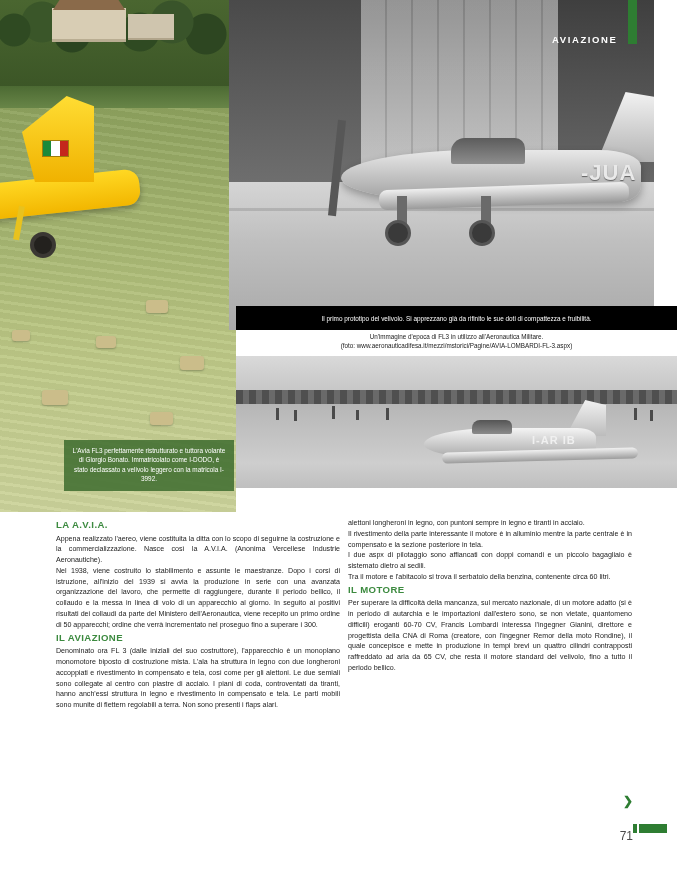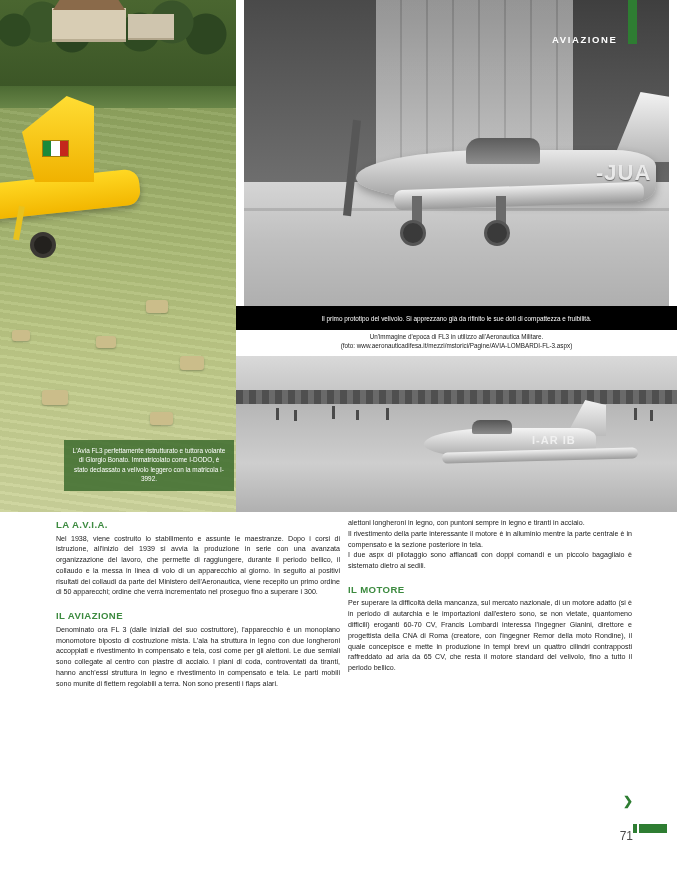--- a/index.html
+++ b/index.html
@@ -109,21 +109,21 @@
     color: #ffffff;
     font-size: 6.4px;
     line-height: 1.45;
     text-align: center;
     padding: 6px 8px 8px 8px;
   }
 
   
   .photo-topright {
     position: absolute;
-    left: 244px; top: 0;
+    left: 229px; top: 0;
     width: 425px;
     height: 330px;
     overflow: hidden;
     background: linear-gradient(180deg,#cfcfcf 0%, #bdbdbd 22%, #9d9d9d 40%, #b6b6b6 46%, #c7c7c7 60%, #adadad 100%);
     filter: grayscale(1);
     padding-left: 12px;
   }
   .tr-hangar {
     position:absolute; left:0; top:0; width:100%; height:182px;
     background:
@@ -191,21 +191,21 @@
     display:flex; align-items:center; justify-content:center;
     font-size:6.4px; text-align:center; padding:0 8px;
   }
   .caption-sub {
     position:absolute; left:236px; top:332px; width:441px;
     color:#1a1a1a; font-size:6.3px; line-height:1.45; text-align:center;
   }
 
   
   .photo-bottomright {
-    position:absolute; left:236px; top:356px; width:441px; height:156px;
+    position:absolute; left:236px; top:356px; width:441px; height:132px;
     overflow:hidden; filter: grayscale(1);
     background: linear-gradient(180deg,#cdcdcd 0%, #d7d7d7 26%, #8e8e8e 34%, #b8b8b8 48%, #c9c9c9 100%);
   }
   .br-sky { position:absolute; left:0; top:0; width:100%; height:40px;
     background: linear-gradient(180deg,#d9d9d9,#c4c4c4); }
   .br-treeline { position:absolute; left:0; top:34px; width:100%; height:14px;
     background: repeating-linear-gradient(90deg,#4f4f4f 0 7px,#6a6a6a 7px 13px); }
   .br-field { position:absolute; left:0; top:48px; width:100%; height:108px;
     background: linear-gradient(180deg,#b6b6b6,#cecece 55%,#b0b0b0 100%); }
   .br-fuse {
@@ -245,21 +245,21 @@
   }
   .col-left { left: 56px; }
   .col-right { left: 348px; }
   h2.head {
     margin: 0 0 1px 0;
     font-size: 9.6px;
     letter-spacing: .4px;
     color: #3c8a3f;
     font-weight: bold;
   }
-  h2.head.spaced { margin-top: 11px; }
+  h2.head.spaced { margin-top: 0; }
   p { margin: 0; }
   p + p { margin-top: 0; }
 
   .page-num {
     position:absolute; right:44px; bottom:29px;
     font-size:12px; color:#4b4b4b;
   }
   .page-bar {
     position:absolute; right:10px; bottom:39px; width:28px; height:9px;
     background:#2e7d32;
@@ -350,30 +350,32 @@
   </div>
 
   <div class="green-tab"></div>
   <div class="section-label">AVIAZIONE</div>
 </div>
 
 <div class="body-wrap">
 
   <div class="col col-left">
     <h2 class="head">LA A.V.I.A.</h2>
+    <p>Appena realizzato l'aereo, viene costituita la ditta con lo scopo di seguirne la costruzione e la commercializzazione. Nasce così la A.V.I.A. (Anonima Vercellese Industrie Aeronautiche).</p>
     <p>Nel 1938, viene costruito lo stabilimento e assunte le maestranze. Dopo i corsi di istruzione, all'inizio del 1939 si avvia la produzione in serie con una avanzata organizzazione del lavoro, che permette di raggiungere, durante il periodo bellico, il collaudo e la messa in linea di volo di un apparecchio al giorno. In seguito ai positivi risultati dei collaudi da parte del Ministero dell'Aeronautica, viene recepito un primo ordine di 50 apparecchi; ordine che verrà incrementato nel proseguo fino a superare i 300.</p>
 
     <h2 class="head spaced">IL AVIAZIONE</h2>
     <p>Denominato ora FL 3 (dalle iniziali del suo costruttore), l'apparecchio è un monoplano monomotore biposto di costruzione mista. L'ala ha struttura in legno con due longheroni accoppiati e rivestimento in compensato e tela, così come per gli alettoni. Le due semiali sono collegate al centro con piastre di acciaio. I piani di coda, controventati da tiranti, hanno anch'essi struttura in legno e rivestimento in compensato e tela. Le parti mobili sono munite di flettern regolabili a terra. Non sono presenti i flaps alari.</p>
   </div>
 
   <div class="col col-right">
     <p>alettoni longheroni in legno, con puntoni sempre in legno e tiranti in acciaio.</p>
     <p>Il rivestimento della parte interessante il motore è in alluminio mentre la parte centrale è in compensato e la sezione posteriore in tela.</p>
     <p>I due aspx di pilotaggio sono affiancati con doppi comandi e un piccolo bagagliaio è sistemato dietro ai sedili.</p>
+    <p>Tra il motore e l'abitacolo si trova il serbatoio della benzina, contenente circa 60 litri.</p>
 
     <h2 class="head spaced">IL MOTORE</h2>
     <p>Per superare la difficoltà della mancanza, sul mercato nazionale, di un motore adatto (si è in periodo di autarchia e le importazioni dall'estero sono, se non vietate, quantomeno difficili) eroganti 60-70 CV, Francis Lombardi interessa l'ingegner Gianini, direttore e progettista della CNA di Roma (creatore, con l'ingegner Remor della moto Rondine), il quale concepisce e mette in produzione in tempi brevi un quattro cilindri contrapposti raffreddato ad aria da 65 CV, che resta il motore standard del velivolo, fino a tutto il periodo bellico.</p>
   </div>
 
   <div class="arrow-next">❯</div>
   <div class="page-num">71</div>
   <div class="page-bar"></div>
 </div>
 

